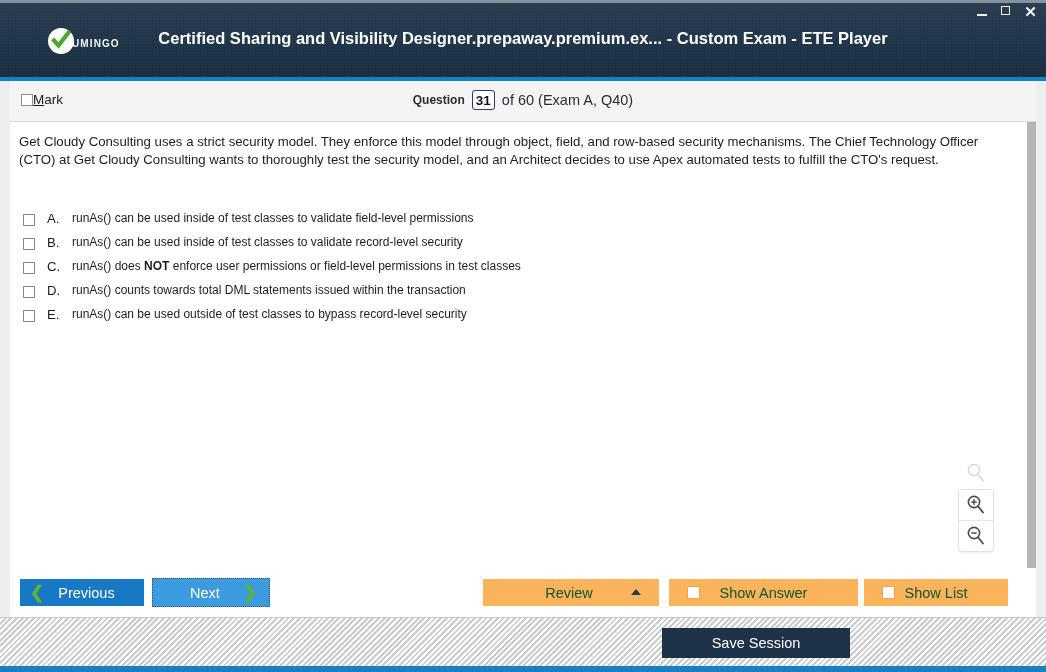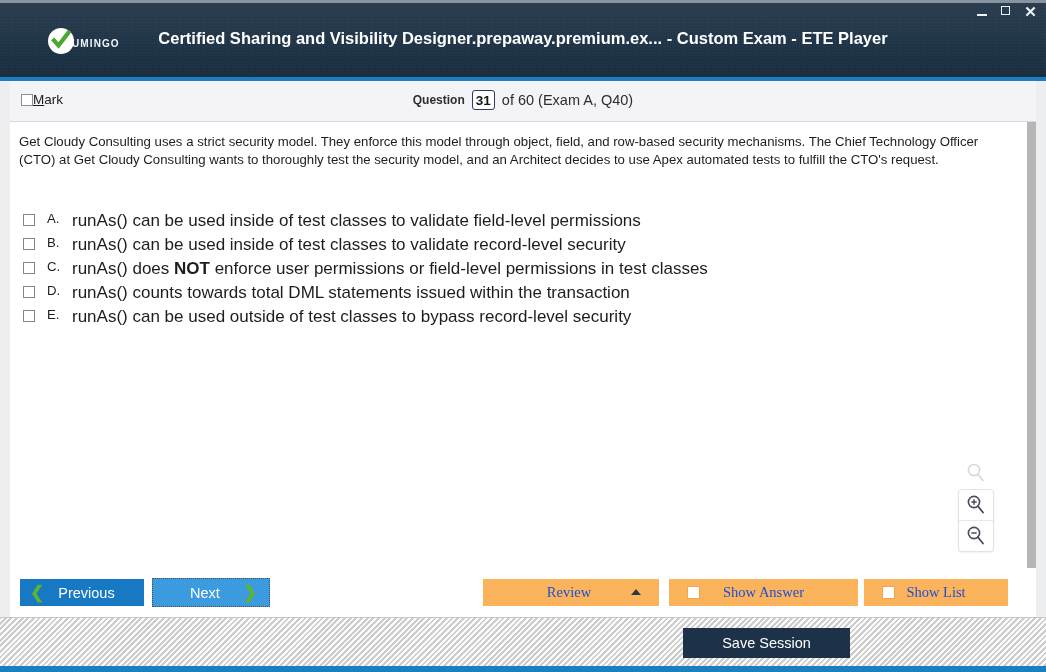--- a/index.html
+++ b/index.html
@@ -264,21 +264,21 @@
     flex: none;
   }
   .opt-letter {
     width: 25px;
     margin-left: 12px;
     font-size: 13.2px;
     color: #1d1d1f;
     flex: none;
   }
   .opt-text {
-    font-size: 17px;
+    font-size: 12px;
     color: #1d1d1f;
   }
   .opt-text b { font-weight: bold; }
 
   
   .zoom-cluster {
     position: absolute;
     right: 42px;
     bottom: 16px;
     width: 36px;
@@ -348,22 +348,21 @@
     font-size: 17px;
     font-weight: bold;
     color: #5cb531;
     line-height: 1;
   }
   .btn-label { flex: 1; text-align: center; }
   .btn-prev .btn-label { text-align: left; }
 
   .btn-orange {
     background: #fbb45c;
-    color: #1d4ed8;
-    font-family: Liberation Serif, serif;
+    color: #14532d;
   }
   .btn-review {
     left: 473px;
     top: 11px;
     width: 176px;
     justify-content: center;
     padding-right: 4px;
   }
   .tri-up {
     position: absolute;
@@ -421,21 +420,21 @@
     height: 30px;
     background: #1d3148;
     color: #ffffff;
     font-size: 14.5px;
     display: flex;
     align-items: center;
     justify-content: center;
     cursor: default;
     user-select: none;
   }
-  .fb-save { right: 196px; width: 167px; }
+  .fb-save { right: 196px; width: 188px; }
   .fb-end  { right: 10px;  width: 176px; }
 
   .bottom-accent {
     position: absolute;
     left: 0;
     top: 666px;
     width: 1046px;
     height: 6px;
     background: #1a7fc1;
   }

